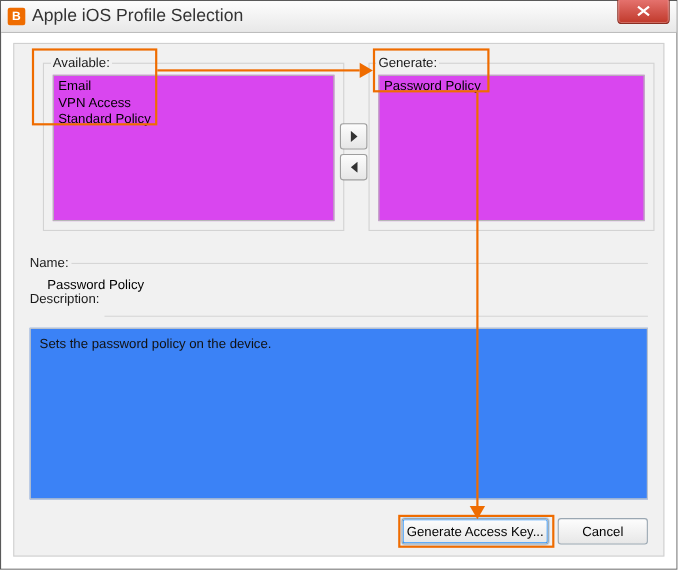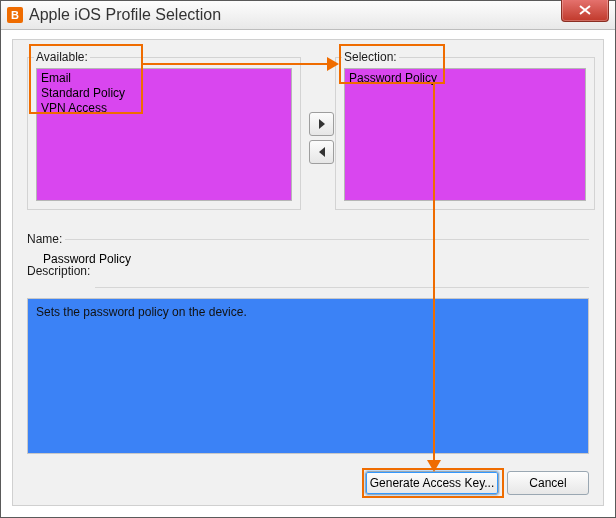--- a/index.html
+++ b/index.html
@@ -8,21 +8,21 @@
   .titlebar-icon{width:16px;height:16px;background:#ef6c00;margin:0 6px;display:flex;align-items:center;justify-content:center;border-radius:2px}
   .titlebar-icon span{color:#fff;font-weight:bold;font-size:11px;line-height:1}
   .titlebar-text{font-size:16px;color:#333}
   .close-btn{position:absolute;right:6px;top:-2px;width:46px;height:22px;background:linear-gradient(#e67470,#c0392b);border:1px solid #8a2e23;border-top:none;border-radius:0 0 4px 4px;display:flex;align-items:center;justify-content:center;cursor:pointer;box-shadow:inset 0 0 0 1px rgba(255,255,255,.25)}
   .close-btn svg{width:12px;height:10px}
   .body{position:absolute;left:11px;right:11px;top:38px;bottom:11px;border:1px solid #d0d0d0;background:#f1f1f1;box-sizing:border-box}
 
   
   fieldset.box{position:absolute;border:1px solid #d3d3d3;margin:0;padding:0;background:transparent}
   fieldset.box>legend{font-size:12px;color:#1a1a1a;padding:0 2px;margin-left:6px}
-  .fs-available{left:14px;top:10px;width:272px;height:158px}
+  .fs-available{left:26px;top:10px;width:272px;height:158px}
   .fs-selected{left:322px;top:10px;width:258px;height:158px}
   .listbox{position:absolute;left:8px;right:8px;top:4px;bottom:8px;background:#d946ef;border:1px solid #b6b6b6;box-sizing:border-box;padding:2px 4px;overflow:hidden}
   .listbox .item{line-height:15px;font-size:12px;white-space:nowrap;cursor:default}
 
   
   .mover-btn{position:absolute;width:23px;height:22px;background:linear-gradient(#fcfcfc,#e6e6e6);border:1px solid #9e9e9e;border-radius:3px;display:flex;align-items:center;justify-content:center;cursor:pointer}
   .mover-btn svg{width:8px;height:10px}
   .mover-right{left:296px;top:72px}
   .mover-left{left:296px;top:100px}
 
@@ -65,27 +65,27 @@
         </svg>
     </div>
   </div>
 
   <div class="body">
 
     <fieldset class="box fs-available">
       <legend>Available:</legend>
       <div class="listbox" id="avail-list">
           <div class="item">Email</div>
+          <div class="item">VPN Access</div>
           <div class="item">Standard Policy</div>
-          <div class="item">VPN Access</div>
         </div>
     </fieldset>
 
     <fieldset class="box fs-selected">
-      <legend>Selection:</legend>
+      <legend>Generate:</legend>
       <div class="listbox" id="sel-list">
           <div class="item">Password Policy</div>
         </div>
     </fieldset>
 
     <div class="mover-btn mover-right">
       <svg viewBox="0 0 8 10">
           <path d="M1 0 L7 5 L1 10 Z" fill="#333"></path>
         </svg>
     </div>

